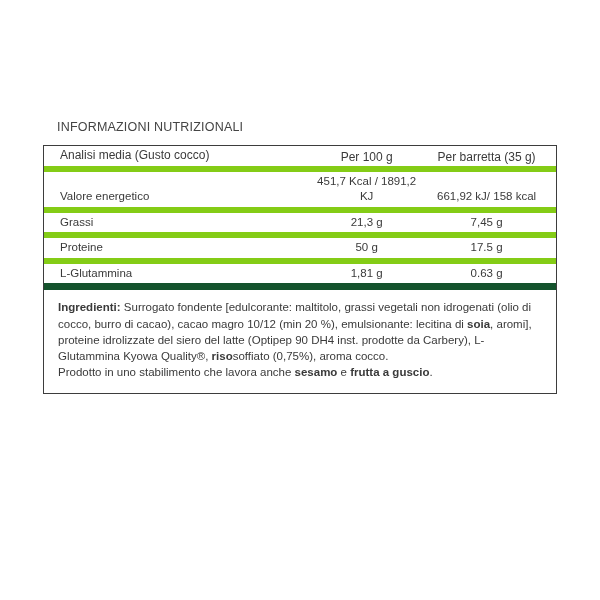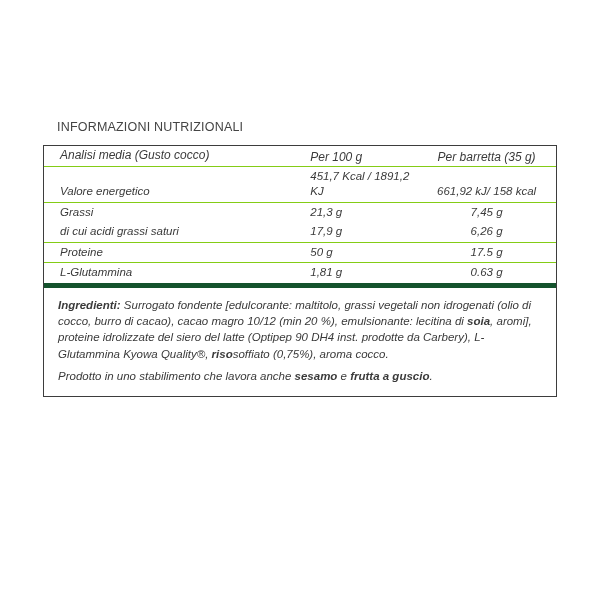--- a/index.html
+++ b/index.html
@@ -29,21 +29,20 @@
     color: #444;
   }
   .panel {
     position: absolute;
     left: 43px;
     top: 145px;
     width: 514px;
     border: 1px solid #3d3d3d;
     box-sizing: border-box;
     background: #fff;
-    font-style: italic;
   }
   table.nutri {
     width: 100%;
     border-collapse: collapse;
     font-size: 11.5px;
     color: #3a3a3a;
   }
   table.nutri th, table.nutri td {
     padding: 2px 0;
     vertical-align: bottom;
@@ -54,56 +53,55 @@
     padding-bottom: 9px;
     font-size: 12px;
     color: #3a3a3a;
   }
   .col-label {
     text-align: left;
     padding-left: 16px !important;
     width: 52%;
   }
   .col-a {
-    text-align: left;
+    text-align: center;
     width: 24%;
     padding-right: 10px !important;
   }
   .col-b {
     text-align: center;
     width: 24%;
     padding-right: 16px !important;
   }
   .hdr-row th.col-label {
     line-height: 1.3;
   }
   tr.data td {
     padding-top: 2px;
     padding-bottom: 2px;
     line-height: 1.35;
   }
   tr.data.sub td.col-label {
     padding-left: 16px !important;
   }
   .sep-top td {
-    border-top: 1px solid #84cc16;
+    border-top: 6px solid #84cc16;
   }
   .ingredients {
-    border-top: 5px solid #14532d;
+    border-top: 7px solid #14532d;
     padding: 9px 14px 12px 14px;
     font-size: 11.5px;
     line-height: 1.42;
     color: #3a3a3a;
     text-align: left;
   }
   .ingredients b {
     font-weight: bold;
   }
   .ing-line2 {
-    margin-top: 6px;
   }
 </style>
 </head>
 <body>
 
 <div class="page">
 
   <div class="section-title">INFORMAZIONI NUTRIZIONALI</div>
 
   <div class="panel">
@@ -123,25 +121,20 @@
           <td class="col-a">451,7 Kcal / 1891,2 KJ</td>
           <td class="col-b">661,92 kJ/ 158  kcal</td>
         </tr>
 
         <tr class="data sep-top">
           <td class="col-label">Grassi</td>
           <td class="col-a">21,3 g</td>
           <td class="col-b">7,45 g</td>
         </tr>
 
-        <tr class="data sub">
-          <td class="col-label">di cui acidi grassi saturi</td>
-          <td class="col-a">17,9 g</td>
-          <td class="col-b">6,26 g</td>
-        </tr>
 
 
 
 
         <tr class="data sep-top">
           <td class="col-label">Proteine</td>
           <td class="col-a">50 g</td>
           <td class="col-b">17.5 g</td>
         </tr>
 

